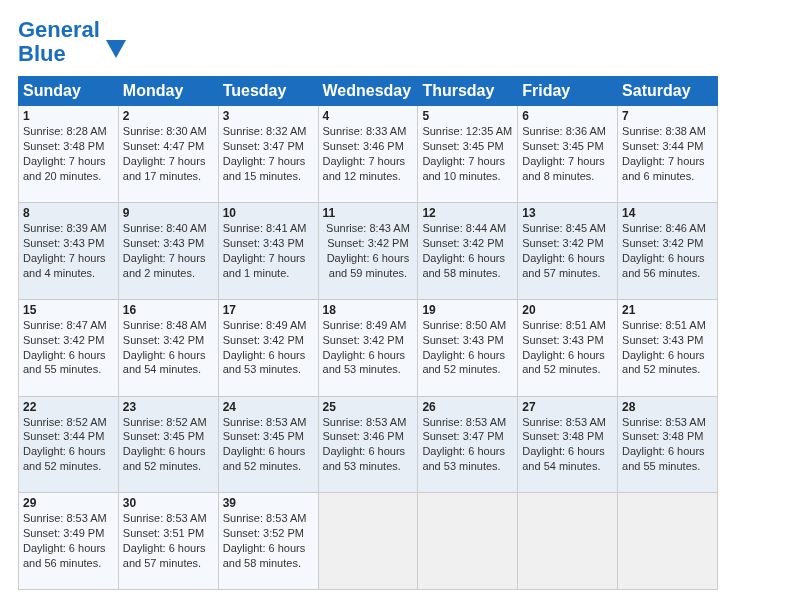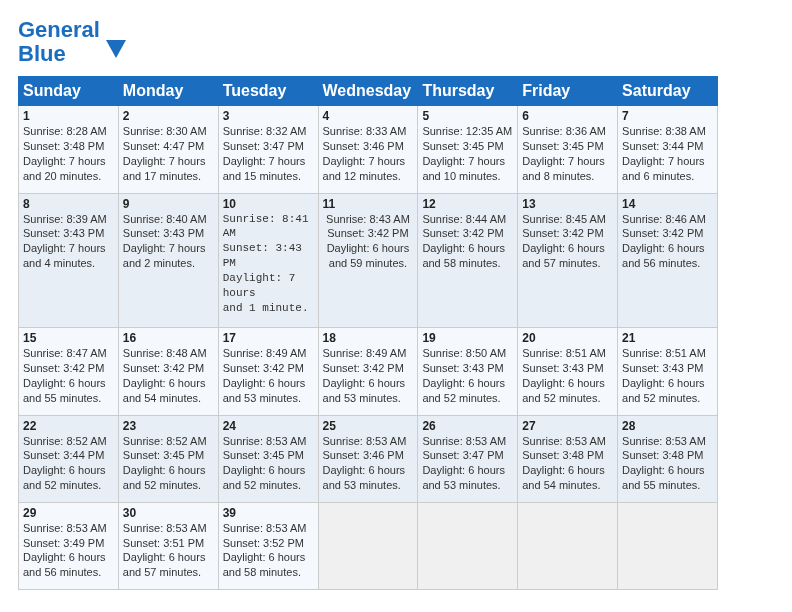--- a/index.html
+++ b/index.html
@@ -190,21 +190,21 @@
           </td>
           <td>
             <span class="day-num">9</span>
             <div class="day-info" style="white-space: pre-line;">Sunrise: 8:40 AM
 Sunset: 3:43 PM
 Daylight: 7 hours
 and 2 minutes.</div>
           </td>
           <td>
             <span class="day-num">10</span>
-            <div class="day-info" style="white-space: pre-line; font-family: Liberation Mono, monospace;">Sunrise: 8:41 AM
+            <div class="day-info" style="white-space: pre-line;">Sunrise: 8:41 AM
 Sunset: 3:43 PM
 Daylight: 7 hours
 and 1 minute.</div>
           </td>
           <td>
             <span class="day-num">11</span>
             <div class="day-info" style="white-space: pre-line; text-align: center;">Sunrise: 8:43 AM
 Sunset: 3:42 PM
 Daylight: 6 hours
 and 59 minutes.</div>

